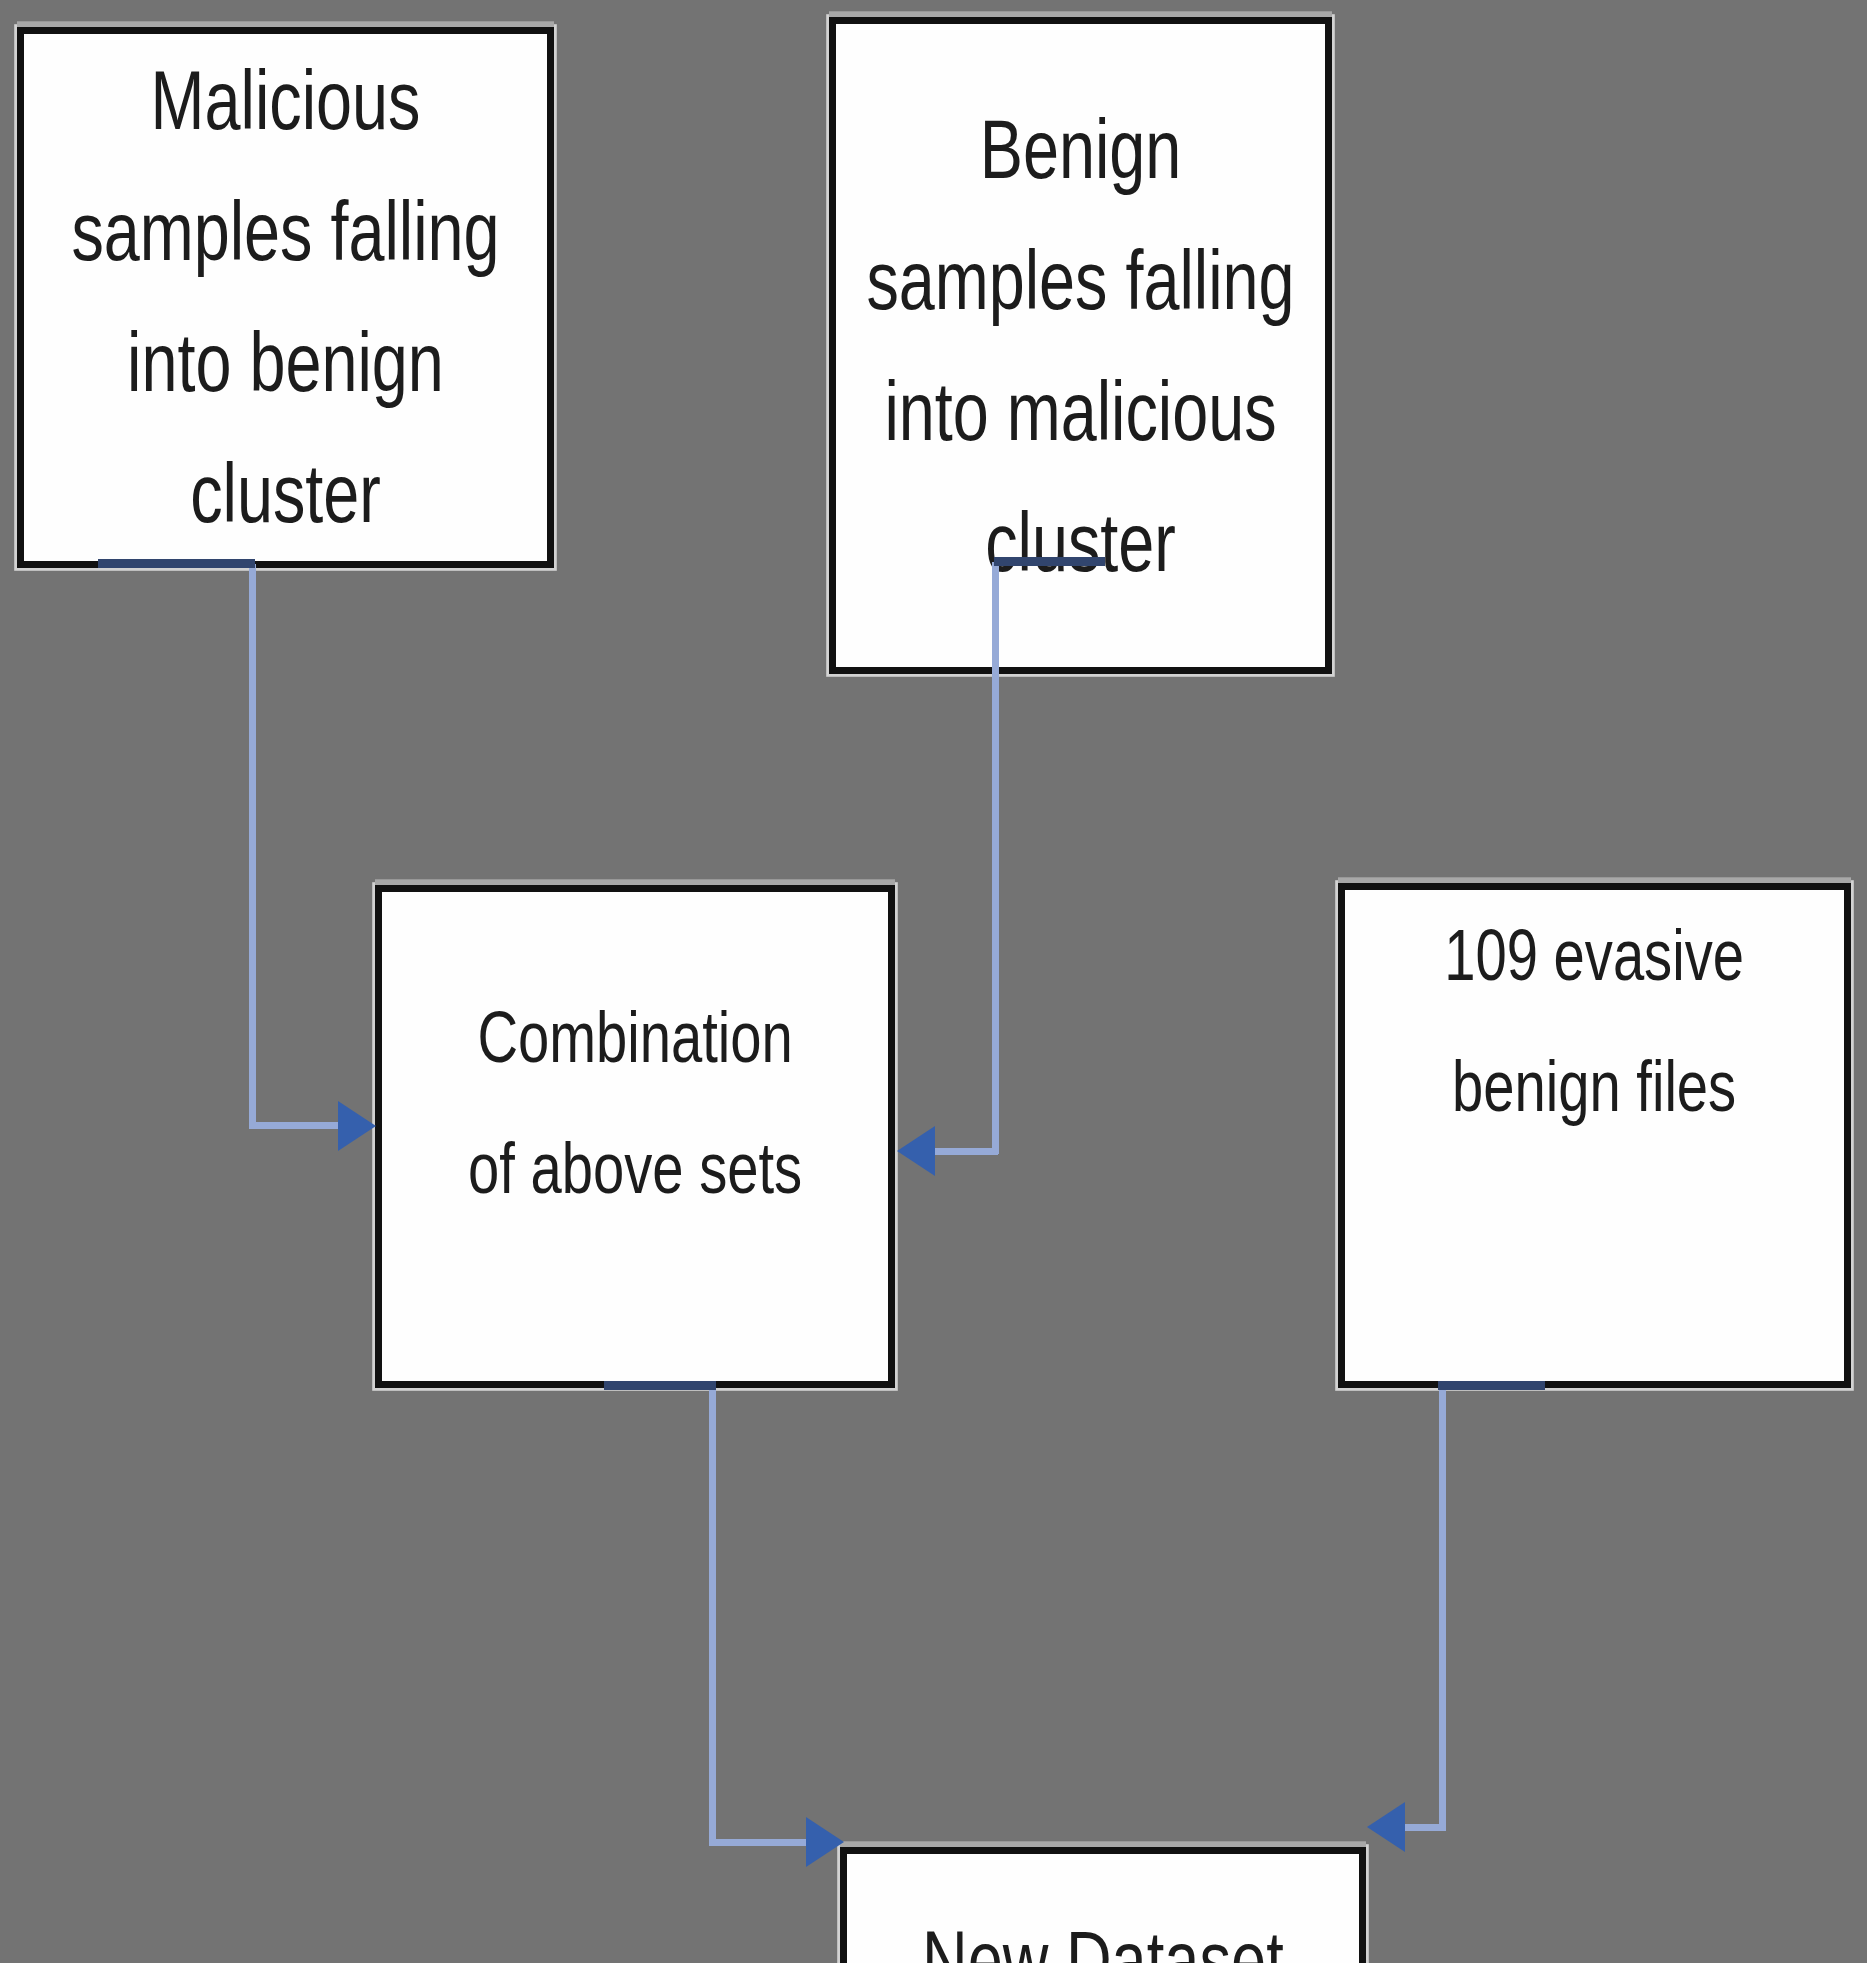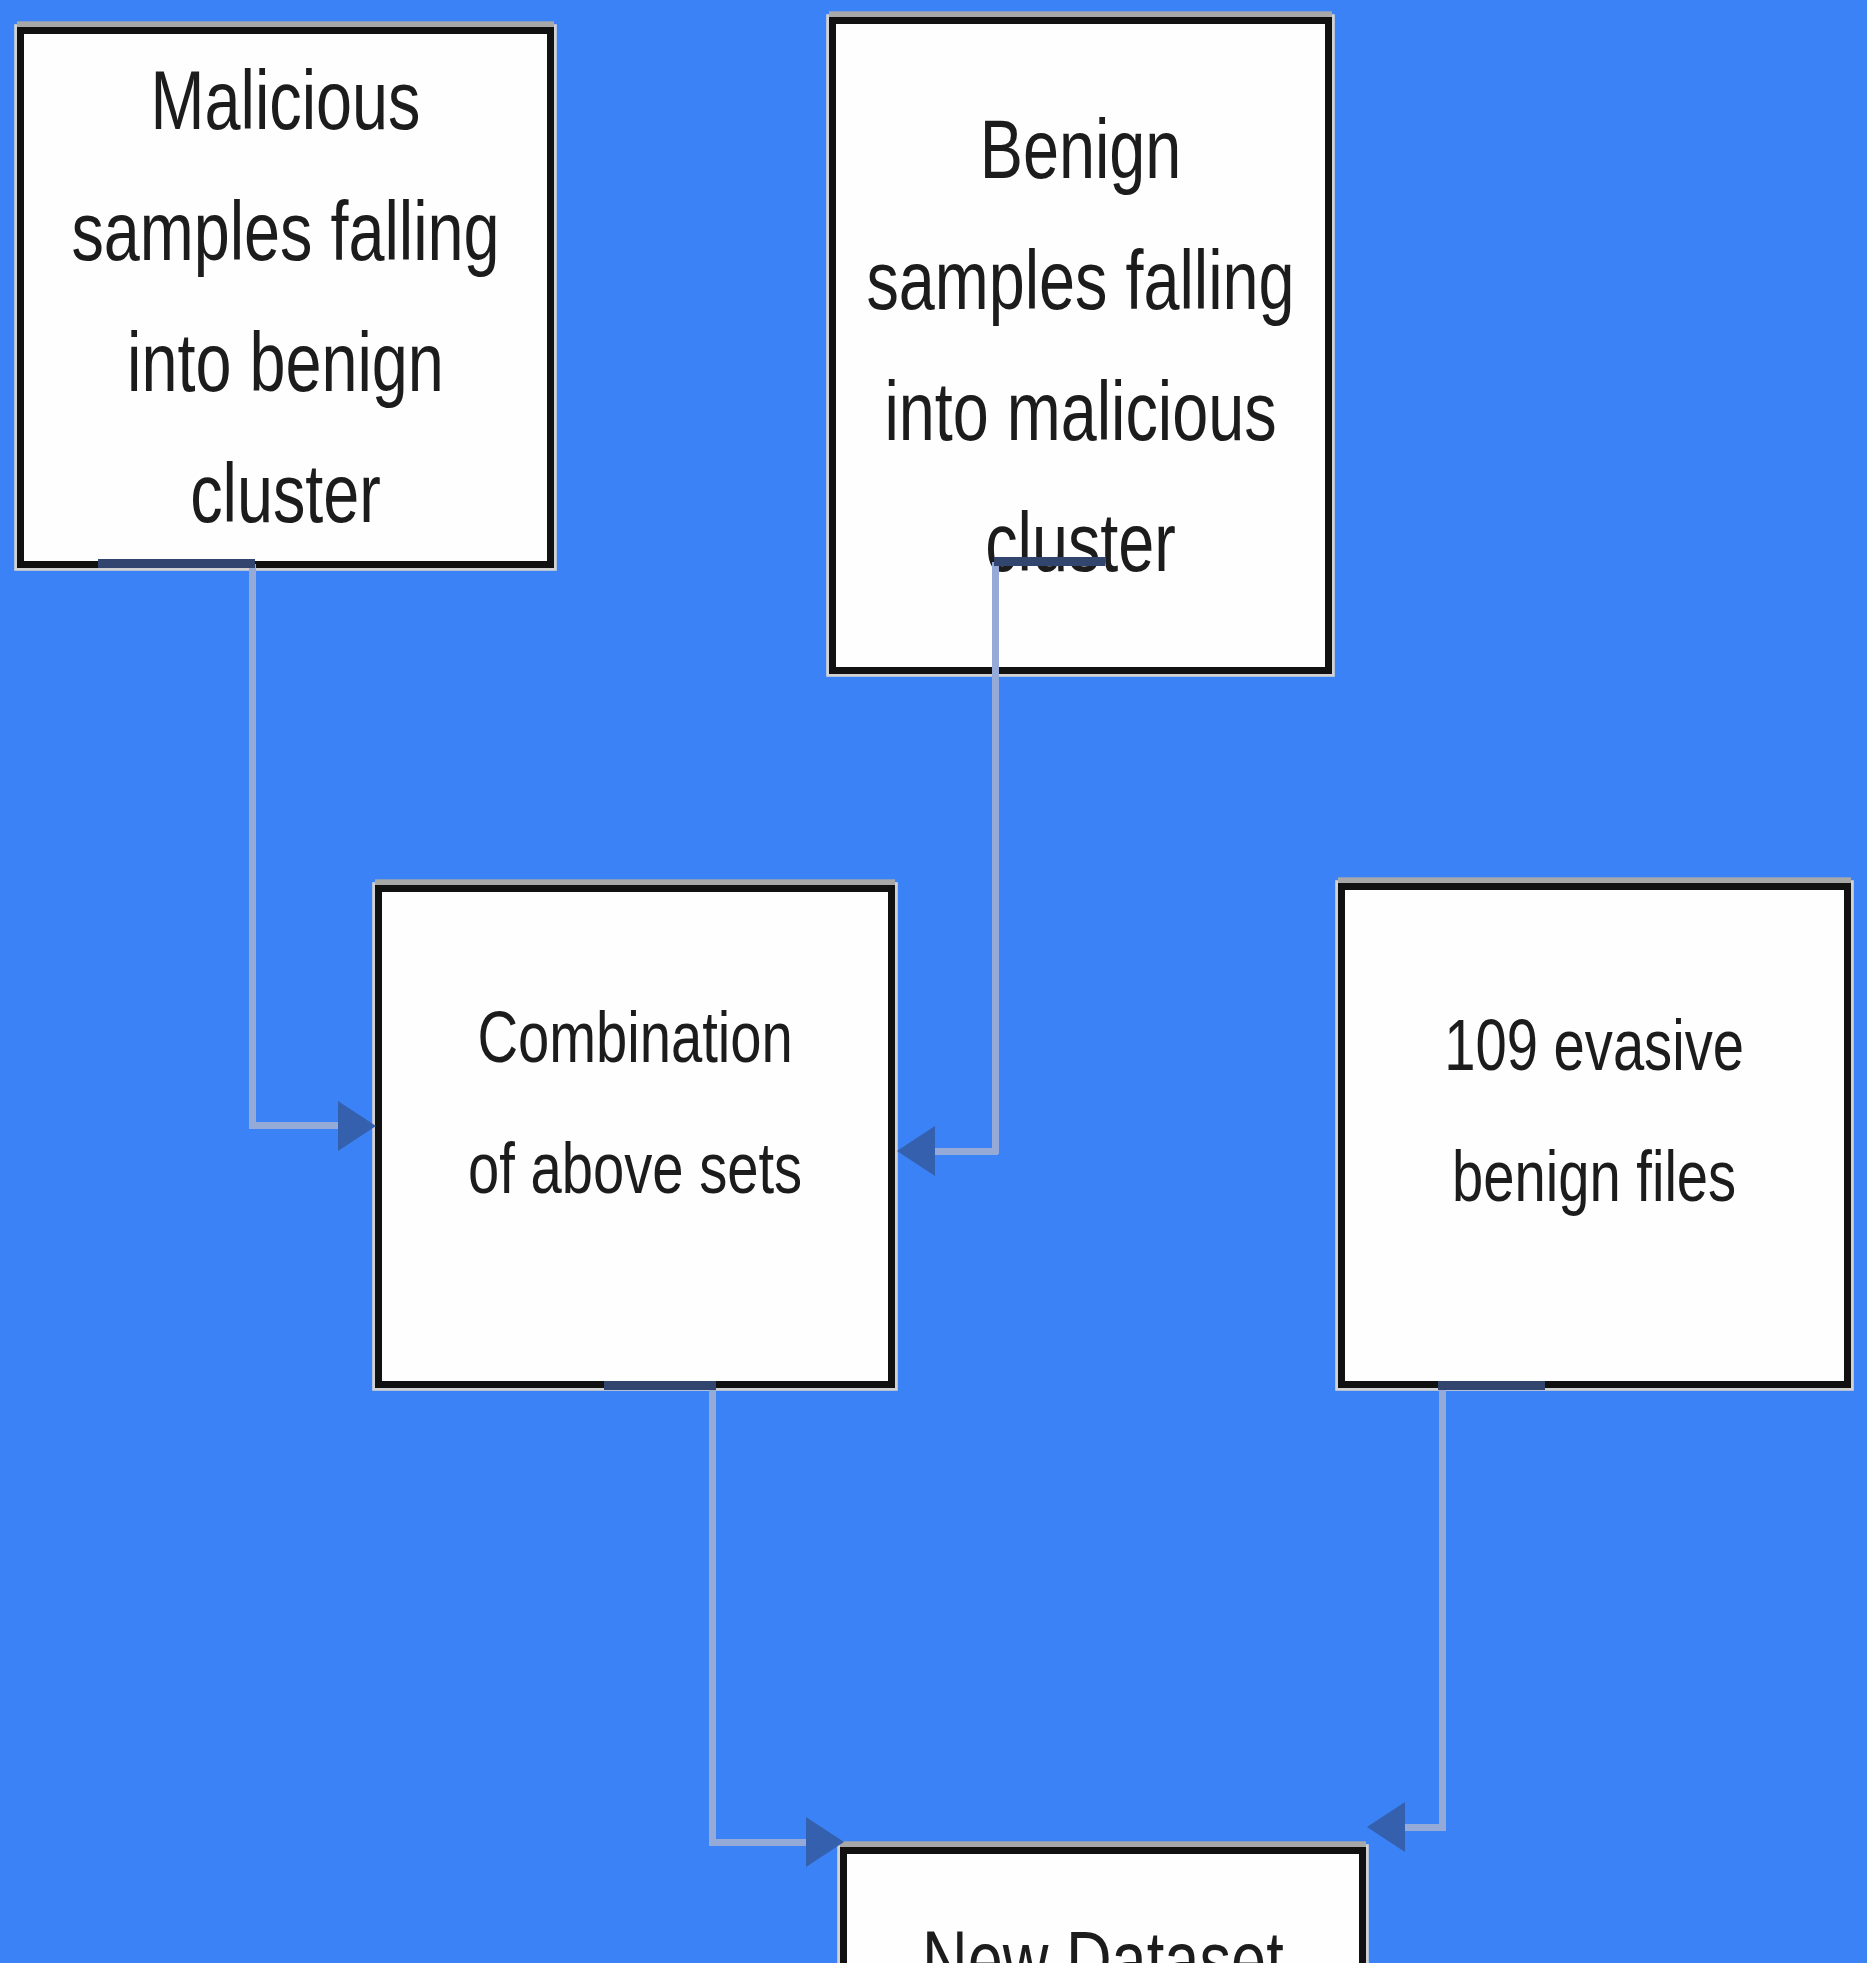--- a/index.html
+++ b/index.html
@@ -1,32 +1,32 @@
 <!DOCTYPE html>
 <html style="font-size:15px"><head>
 <meta charset="utf-8">
 <style>
   html,body{margin:0;padding:0;background:#ffffff;}
   .canvas{
-    position:relative;width:1867px;height:1964px;background:#3b82f6;
+    position:relative;width:1867px;height:1964px;background:#737373;
     font-family:"Liberation Sans",sans-serif;color:#1c1c1c;overflow:hidden;
   }
   .node{
     position:absolute;box-sizing:border-box;background:#fefefe;
     border:7.6px solid #111111;
     box-shadow:0 -5.7px 0 0 #a8a8a8, 0 0 0 2.8px #d2d2d2;
     display:flex;flex-direction:column;align-items:center;justify-content:center;
     z-index:1;
   }
   .txt{transform:scaleX(.78);transform-origin:50% 50%;text-align:center;white-space:nowrap;}
   .txt div{line-height:131px;}
   .n1{left:17px;top:26.5px;width:537px;height:541px;font-size:83px;}
   .n2{left:829px;top:17px;width:503px;height:657px;font-size:83px;}
   .n3{left:375px;top:885px;width:520px;height:503px;font-size:72px;justify-content:flex-start;padding-top:80px;}
-  .n4{left:1338px;top:883px;width:513px;height:505px;font-size:72px;justify-content:flex-start;padding-top:90px;}
+  .n4{left:1338px;top:883px;width:513px;height:505px;font-size:72px;justify-content:flex-start;}
   .n5{left:840px;top:1847px;width:526px;height:227px;font-size:81px;}
   .seg{position:absolute;background:#96aad7;z-index:2;}
   .ov{position:absolute;height:8.5px;background:#31456e;z-index:3;}
   .head{position:absolute;width:0;height:0;z-index:3;}
   .head.right{border-top:25.6px solid transparent;border-bottom:25.6px solid transparent;border-left:38px solid #3560ad;}
   .head.left{border-top:25.6px solid transparent;border-bottom:25.6px solid transparent;border-right:38px solid #3560ad;}
   
   .a-v{left:249px;top:564px;width:6.6px;height:562px;}
   .a-h{left:249px;top:1122px;width:92px;height:6.6px;}
   .a-head{left:338px;top:1101px;}

